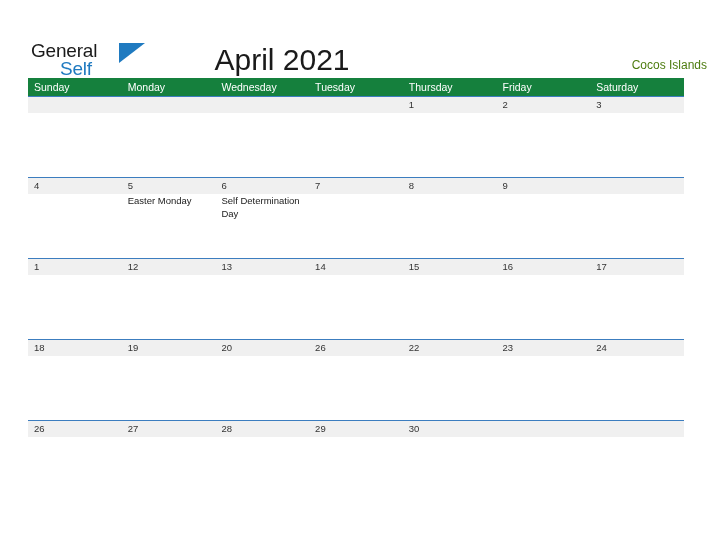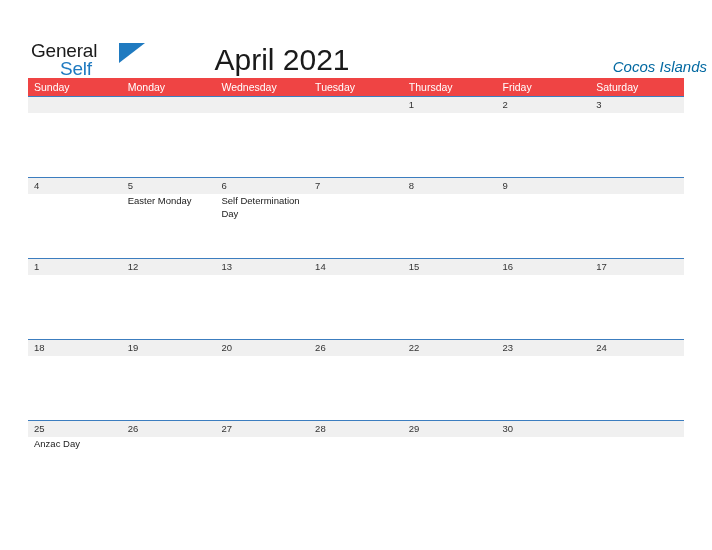--- a/index.html
+++ b/index.html
@@ -69,37 +69,36 @@
     text-align: center;
     font-size: 30px;
     color: #1a1a1a;
     font-weight: 400;
     letter-spacing: 0px;
   }
   .region {
     position: absolute;
     right: 29px;
     top: 45px;
-    font-size: 15px;
-    color: #0369a1;
-    font-style: italic;
+    font-size: 12px;
+    color: #4d7c0f;
   }
 
   
   .calendar {
     position: absolute;
     left: 28px;
     top: 78px;
     width: 656px;
   }
   .weekday-row {
     display: flex;
     width: 656px;
     height: 18px;
-    background: #ef4444;
+    background: #15803d;
   }
   .weekday {
     width: 93.714px;
     box-sizing: border-box;
     padding-left: 6px;
     color: #ffffff;
     font-size: 10.5px;
     line-height: 18px;
     white-space: nowrap;
   }
@@ -311,24 +310,20 @@
           <div class="day-num">24</div>
           <div class="day-event"></div>
         </div>
       </div>
     </div>
 
     <div class="week">
       <div class="week-band"></div>
       <div class="days">
         <div class="day">
-          <div class="day-num">25</div>
-          <div class="day-event">Anzac Day</div>
-        </div>
-        <div class="day">
           <div class="day-num">26</div>
           <div class="day-event"></div>
         </div>
         <div class="day">
           <div class="day-num">27</div>
           <div class="day-event"></div>
         </div>
         <div class="day">
           <div class="day-num">28</div>
           <div class="day-event"></div>

